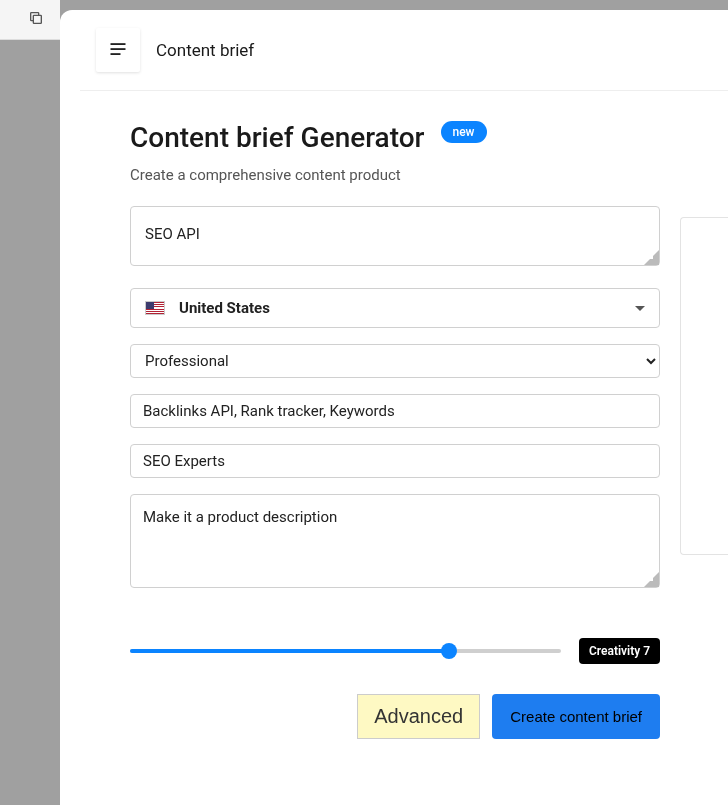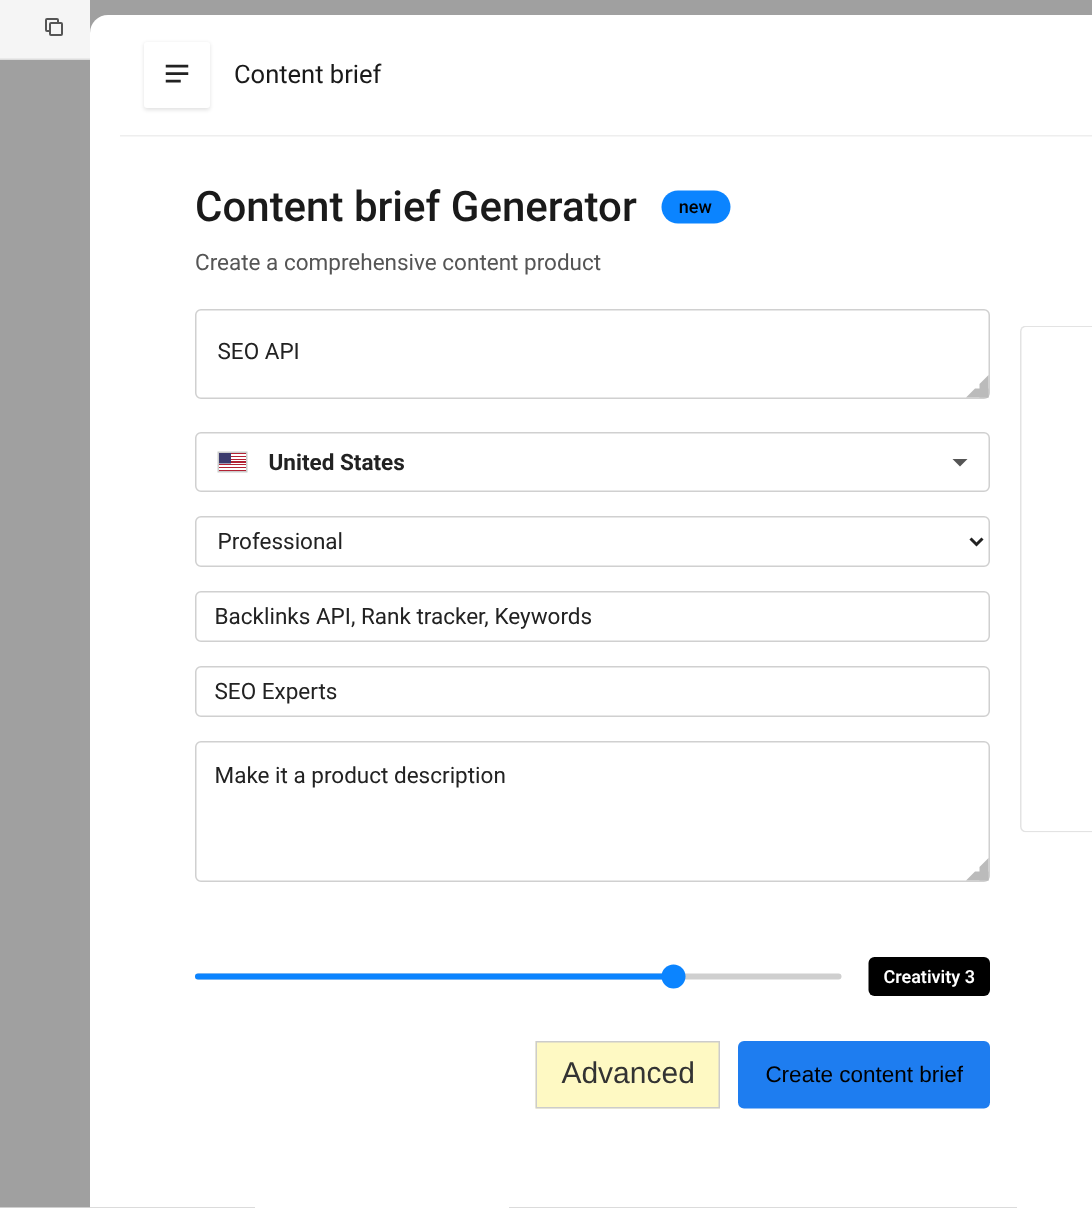--- a/index.html
+++ b/index.html
@@ -57,32 +57,32 @@
       color: #1a1a1a;
       font-weight: 400;
     }
     .modal-body {
       padding: 30px 50px 40px 50px;
       position: relative;
       flex: 1;
     }
     .page-title-row {
       display: flex;
-      align-items: center;
+      align-items: flex-start;
       gap: 16px;
       margin-bottom: 12px;
     }
     .page-title {
       font-size: 28px;
       font-weight: 500;
       color: #1a1a1a;
     }
     .badge-new {
       background: #0b84ff;
-      color: #000000;
+      color: #ffffff;
       font-size: 12px;
       font-weight: 500;
       padding: 4px 12px;
       border-radius: 14px;
     }
     .subtitle {
       font-size: 15px;
       color: #555;
       margin-bottom: 22px;
     }
@@ -298,21 +298,21 @@
 
     <textarea class="textarea textarea-extra" style="">Make it a product description</textarea>
 
     <div class="slider-row">
       <div class="slider-wrap">
         <div class="slider-track">
           <div class="slider-fill"></div>
         </div>
         <div class="slider-thumb"></div>
       </div>
-      <div class="creativity-badge">Creativity 3</div>
+      <div class="creativity-badge">Creativity 7</div>
     </div>
 
     <div class="button-row">
       <button class="btn-secondary">Advanced</button>
       <button class="btn-primary">Create content brief</button>
     </div>
 
   </div>
 
   <div class="side-panel"></div>

